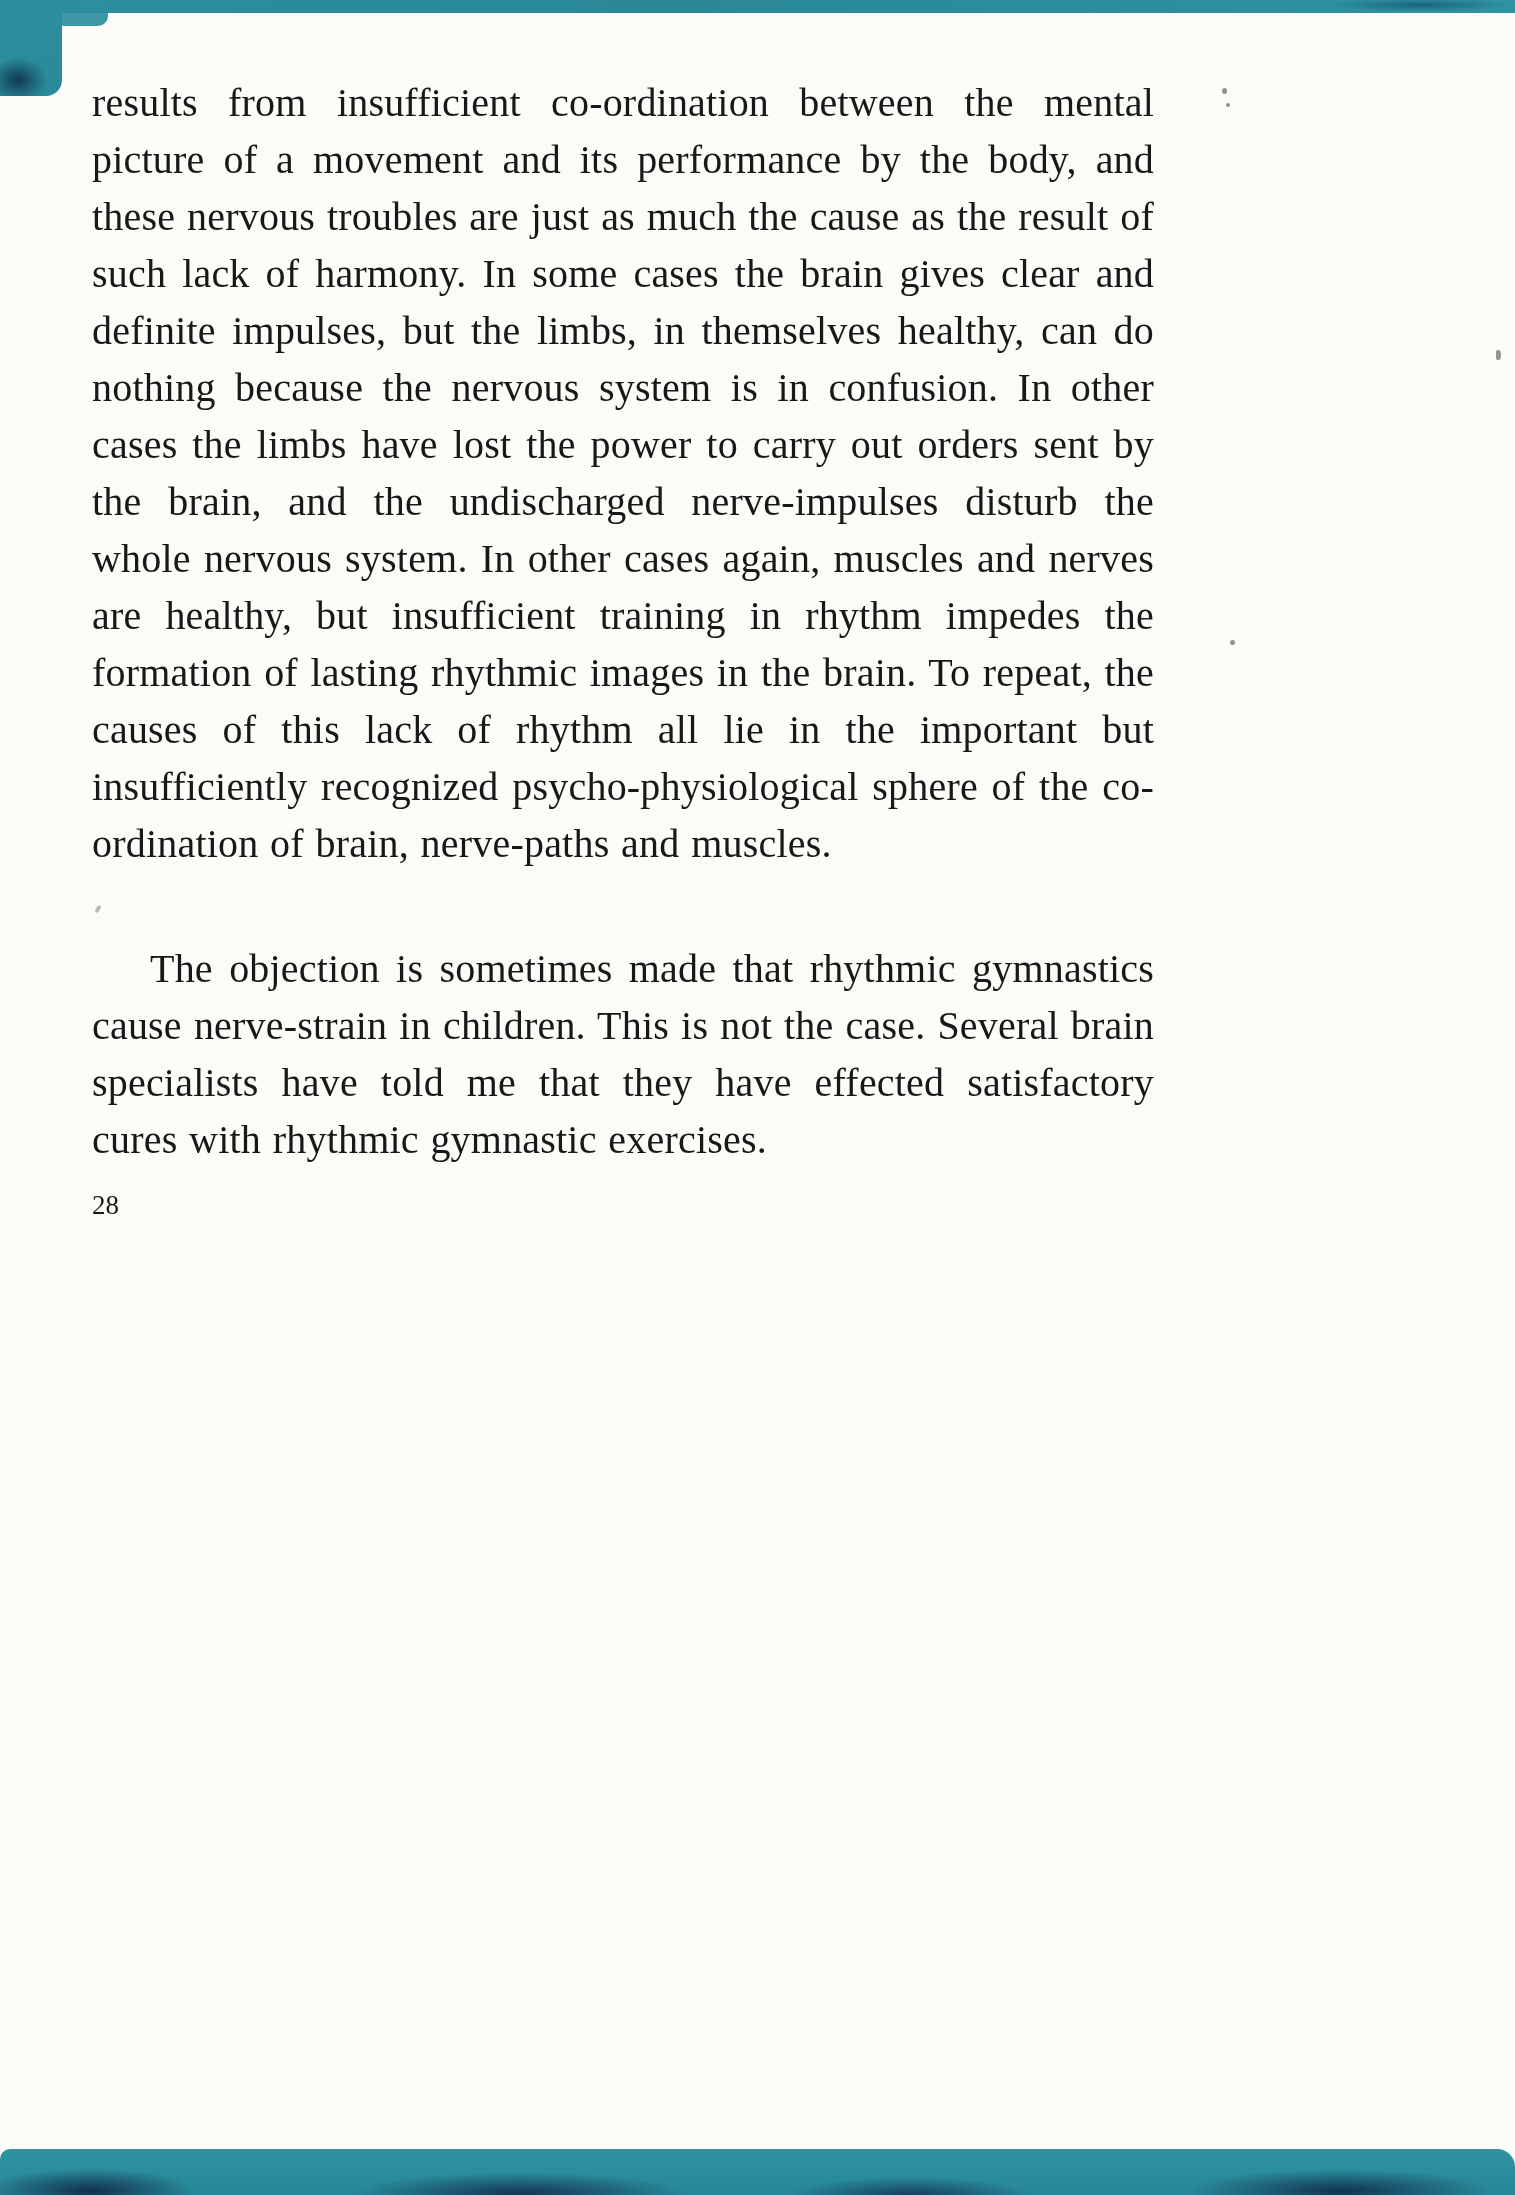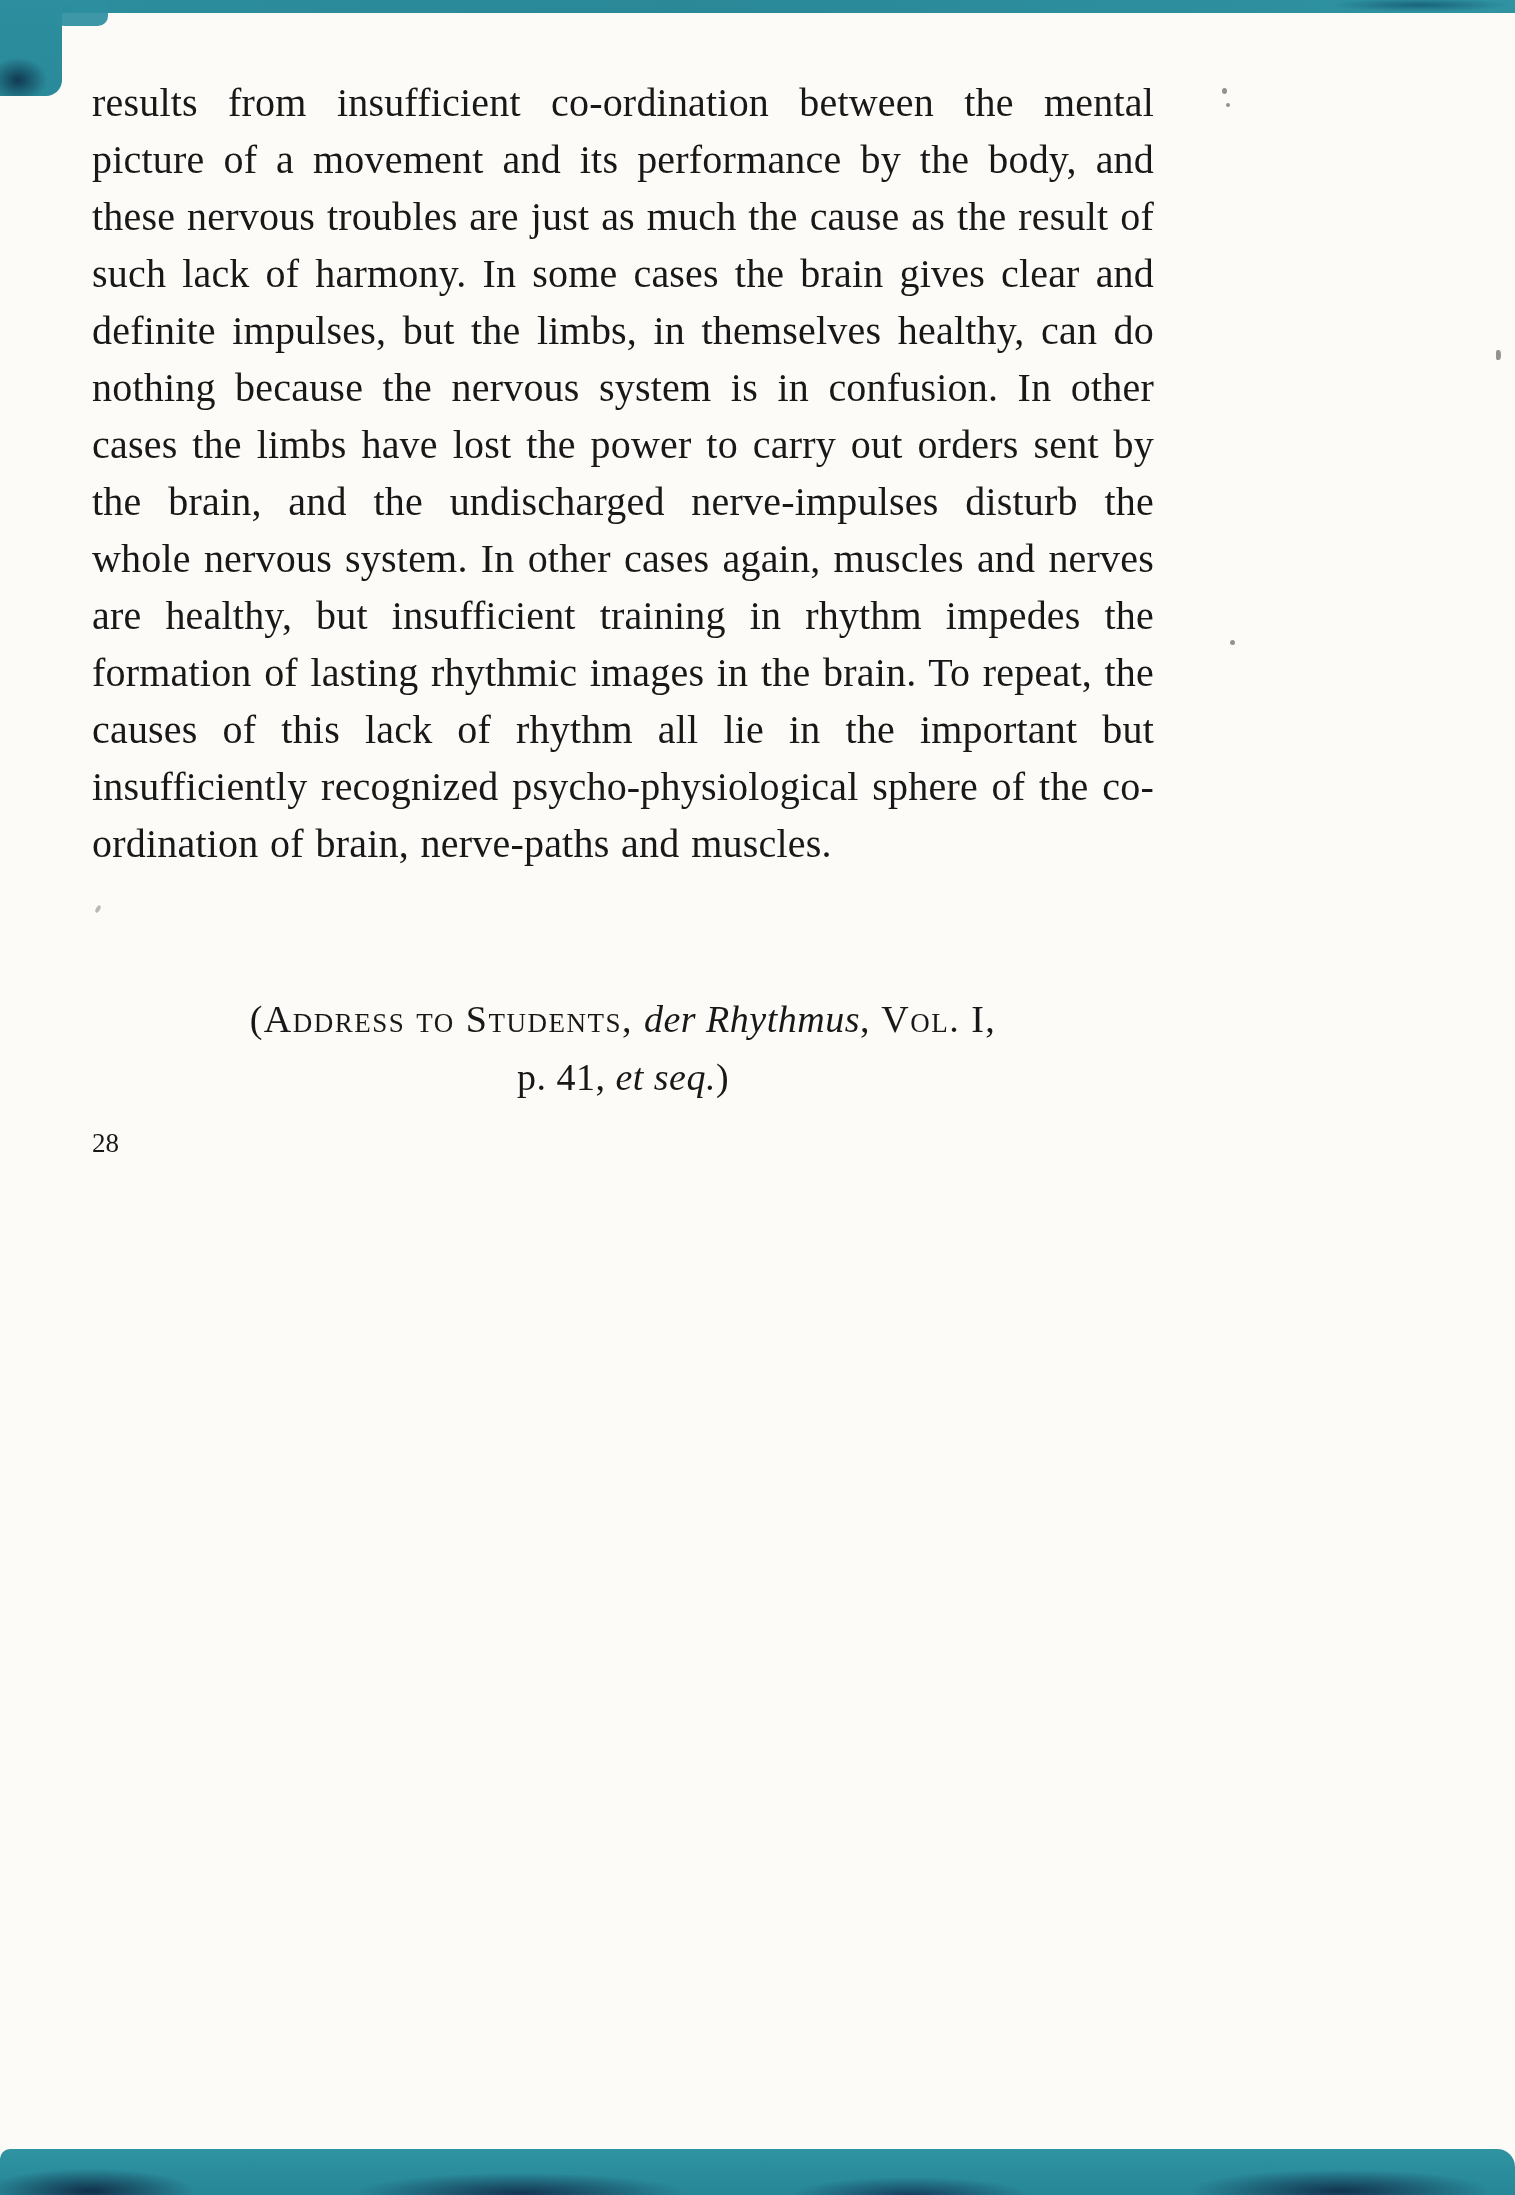--- a/index.html
+++ b/index.html
@@ -99,26 +99,23 @@
 <div class="page">
 
   <div class="band-top"></div>
   <div class="corner-top-left"></div>
   <div class="corner-top-left-2"></div>
 
   <div class="text-block">
 
     <p class="para">results from insufficient co-ordination between the mental picture of a movement and its performance by the body, and these nervous troubles are just as much the cause as the result of such lack of harmony. In some cases the brain gives clear and definite impulses, but the limbs, in themselves healthy, can do nothing because the nervous system is in confusion. In other cases the limbs have lost the power to carry out orders sent by the brain, and the undischarged nerve-impulses disturb the whole nervous system. In other cases again, muscles and nerves are healthy, but insufficient training in rhythm impedes the formation of lasting rhythmic images in the brain. To repeat, the causes of this lack of rhythm all lie in the important but insufficiently recognized psycho-physiological sphere of the co-ordination of brain, nerve-paths and muscles.</p>
 
+    <p class="para indent gap">The objection is sometimes made that rhythmic gymnastics cause nerve-strain in children. This is not the case. Several brain specialists have told me that they have effected satisfactory cures with rhythmic gymnastic exercises.</p>
 
 
-    <div class="citation">
-      <div class="cite-line1"><span class="sc">(Address to Students, </span><span class="it">der Rhythmus</span><span class="sc">, Vol. I,</span></div>
-      <div class="cite-line2"><span>p. 41, </span><span class="it">et seq.</span><span>)</span></div>
-    </div>
 
 
     <div class="page-number">28</div>
 
   </div>
 
   <div class="speck s1"></div>
   <div class="speck s2"></div>
   <div class="speck s3"></div>
   <div class="speck s4"></div>

